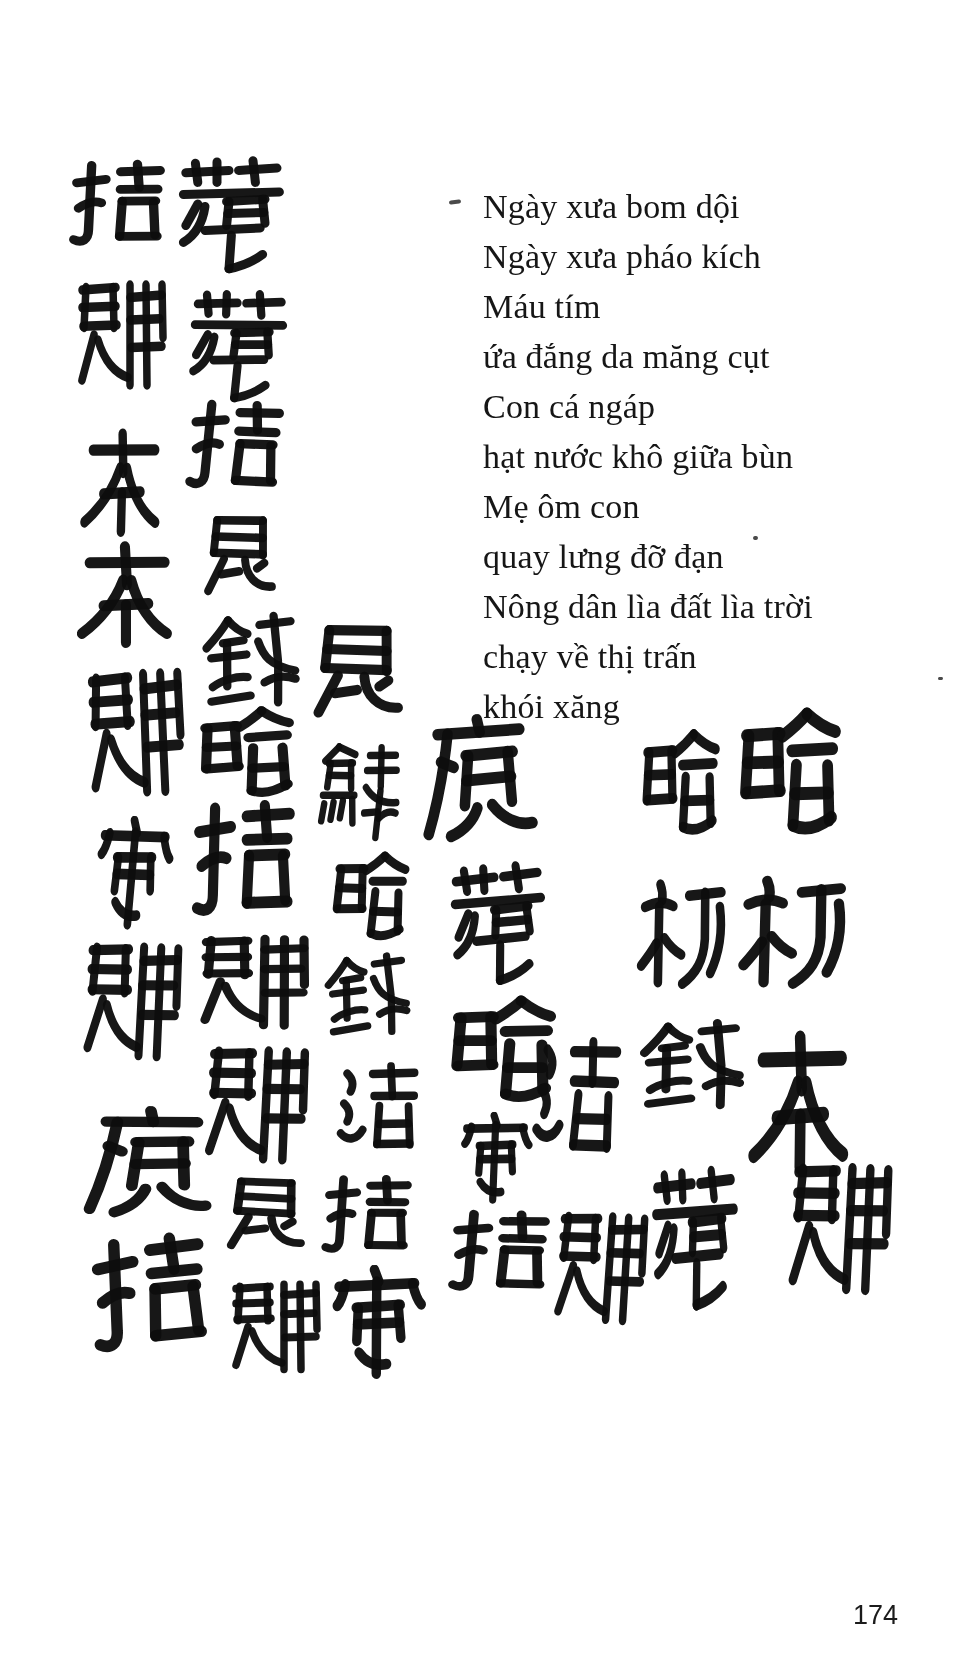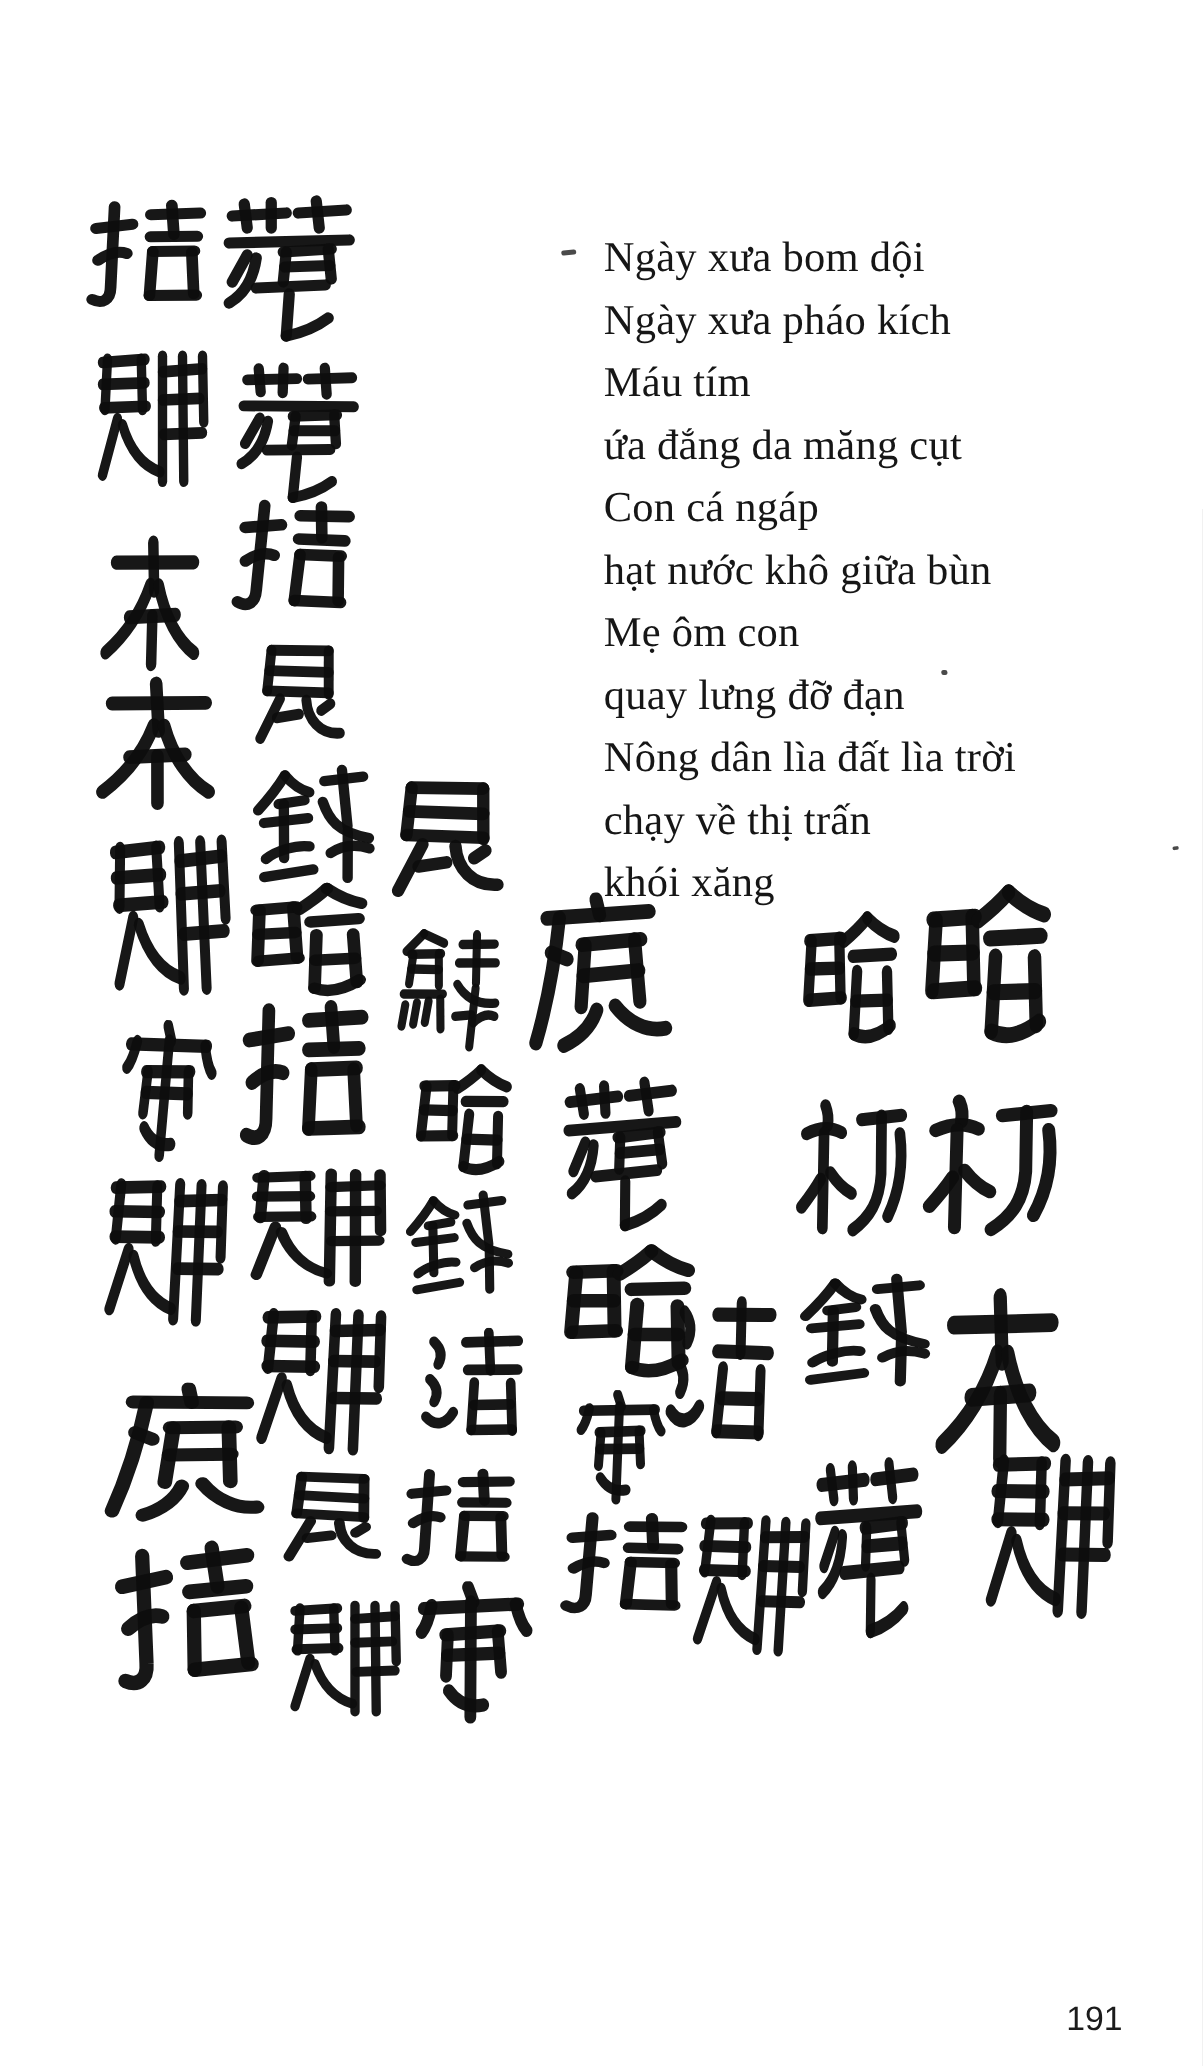--- a/index.html
+++ b/index.html
@@ -660,17 +660,17 @@
           <path d="M52 14 L90 12" fill="none" stroke="#0e0e0e" stroke-width="9" stroke-linecap="round" stroke-linejoin="round" stroke-opacity="0.96"></path>
           <path d="M68 6 L70 30" fill="none" stroke="#0e0e0e" stroke-width="9" stroke-linecap="round" stroke-linejoin="round" stroke-opacity="0.96"></path>
           <path d="M52 32 L88 31" fill="none" stroke="#0e0e0e" stroke-width="9" stroke-linecap="round" stroke-linejoin="round" stroke-opacity="0.96"></path>
           <path d="M54 44 L86 43" fill="none" stroke="#0e0e0e" stroke-width="9" stroke-linecap="round" stroke-linejoin="round" stroke-opacity="0.96"></path>
           <path d="M54 44 L52 80" fill="none" stroke="#0e0e0e" stroke-width="9" stroke-linecap="round" stroke-linejoin="round" stroke-opacity="0.96"></path>
           <path d="M84 44 L86 78" fill="none" stroke="#0e0e0e" stroke-width="9" stroke-linecap="round" stroke-linejoin="round" stroke-opacity="0.96"></path>
           <path d="M52 80 L88 79" fill="none" stroke="#0e0e0e" stroke-width="9" stroke-linecap="round" stroke-linejoin="round" stroke-opacity="0.96"></path>
         </svg>
       </div>
     </div>
-  <div class="pagenum">191</div>
+  <div class="pagenum">174</div>
 <div class="speck" style="left: 449px; top: 200px; width: 12px; height: 4px;"></div>
     <div class="speck" style="left: 753px; top: 536px; width: 5px; height: 4px;"></div>
     <div class="speck" style="left: 938px; top: 677px; width: 5px; height: 3px;"></div>
   </div>
 
 </body></html>

